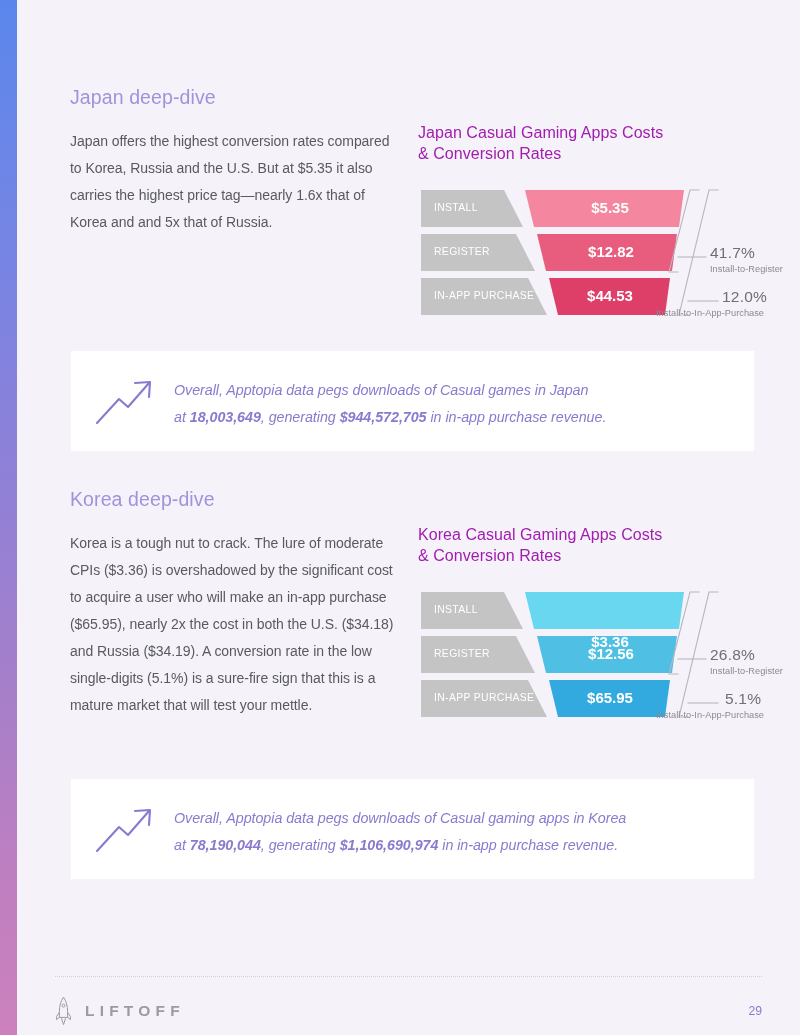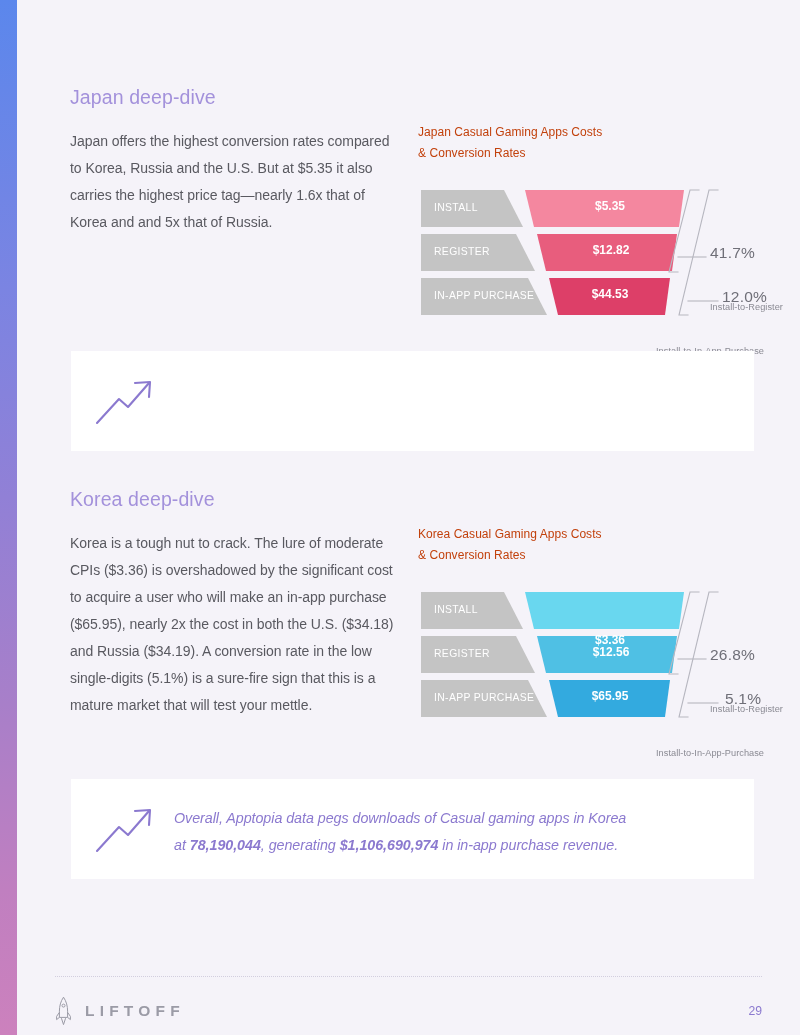--- a/index.html
+++ b/index.html
@@ -66,23 +66,23 @@
 
   
   .chart {
     position: absolute;
     left: 401px;
     top: 36px;
     width: 360px;
   }
 
   .chart-title {
-    font-size: 12px;
+    font-size: 16px;
     line-height: 21px;
-    color: #c2410c;
+    color: #a21caf;
     white-space: pre-line;
     letter-spacing: 0.05px;
   }
 
   .funnel {
     position: relative;
     margin-top: 25px;
     width: 345px;
     height: 128px;
   }
@@ -97,41 +97,40 @@
 
   .stage-label {
     position: absolute;
     font-size: 10.4px;
     color: #ffffff;
     letter-spacing: 0.35px;
     white-space: nowrap;
   }
   .stage-value {
     position: absolute;
-    font-size: 12px;
+    font-size: 15px;
     color: #ffffff;
     font-weight: bold;
     white-space: nowrap;
     text-align: center;
   }
 
   .rate-pct {
     position: absolute;
     font-size: 15.5px;
     color: #6f6f78;
     white-space: nowrap;
     letter-spacing: 0.2px;
   }
   .rate-cap {
     position: absolute;
     font-size: 9.2px;
     color: #8a8a93;
     white-space: nowrap;
     letter-spacing: 0.05px;
-    margin-top: 38px;
   }
 
   
   .callout {
     position: absolute;
     left: 54px;
     width: 683px;
     height: 100px;
     background: #ffffff;
   }
@@ -254,20 +253,24 @@
     </div>
   </div>
 
   <div class="callout callout-japan">
     <svg class="callout-icon" viewBox="0 0 62 46">
       <g stroke="#8b79cf" stroke-width="2.1" fill="none" stroke-linecap="round" stroke-linejoin="round">
         <path d="M2,44 L24,20 L33,28 L54,4"></path>
         <path d="M40,4 L55,3 L54,18"></path>
       </g>
     </svg>
+    <p class="callout-text">
+      <span>Overall, Apptopia data pegs downloads of Casual games in Japan</span><br>
+      <span>at </span><b>18,003,649</b><span>, generating </span><b>$944,572,705</b><span> in in-app purchase revenue.</span>
+    </p>
   </div>
 
   <div class="section section-korea">
     <h2 class="sec-head">Korea deep-dive</h2>
     <p class="sec-body">Korea is a tough nut to crack. The lure of moderate CPIs ($3.36) is overshadowed by the significant cost to acquire a user who will make an in-app purchase ($65.95), nearly 2x the cost in both the U.S. ($34.18) and Russia ($34.19). A conversion rate in the low single-digits (5.1%) is a sure-fire sign that this is a mature market that will test your mettle.</p>
 
     <div class="chart">
       <div class="chart-title">Korea Casual Gaming Apps Costs
 &amp; Conversion Rates</div>
       <div class="funnel">

